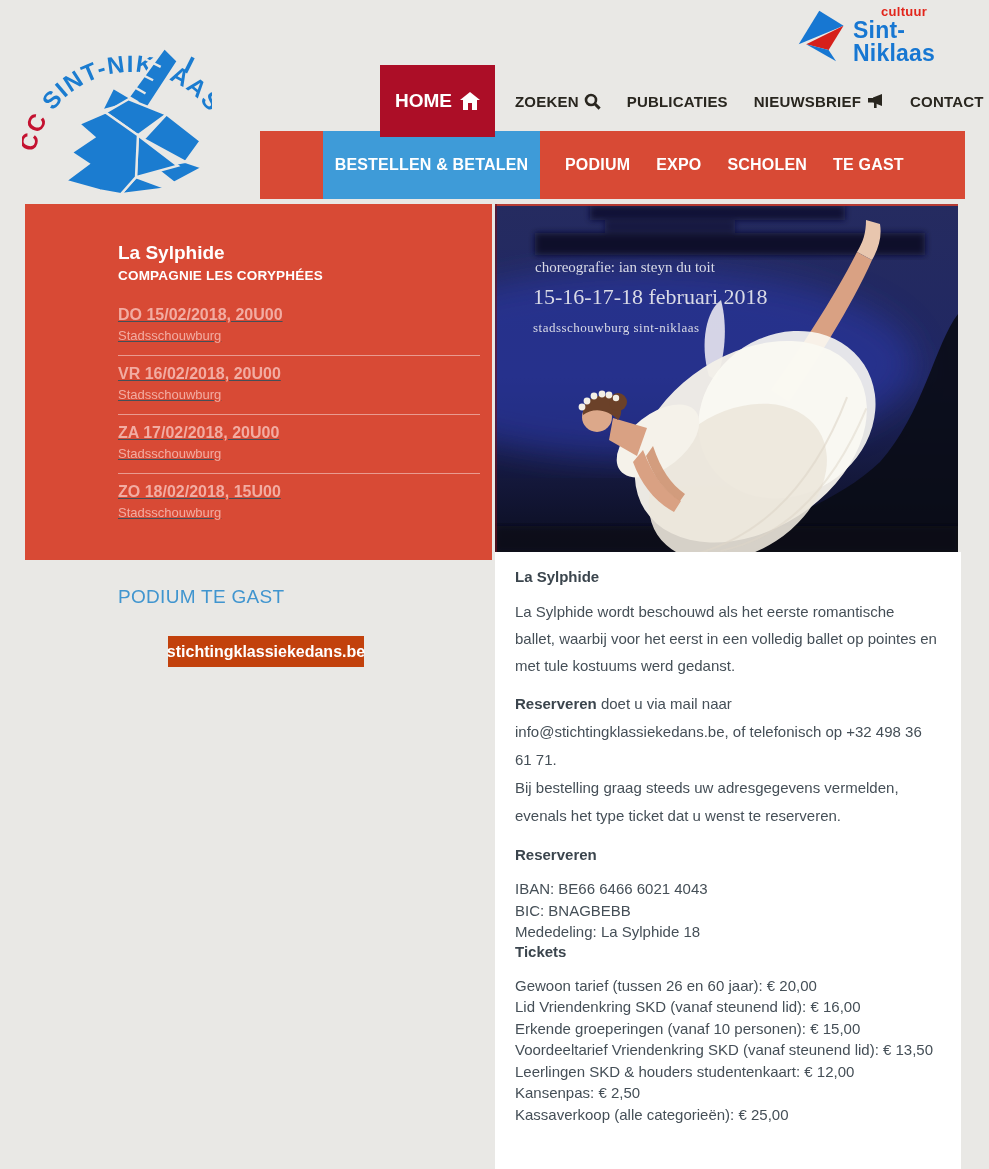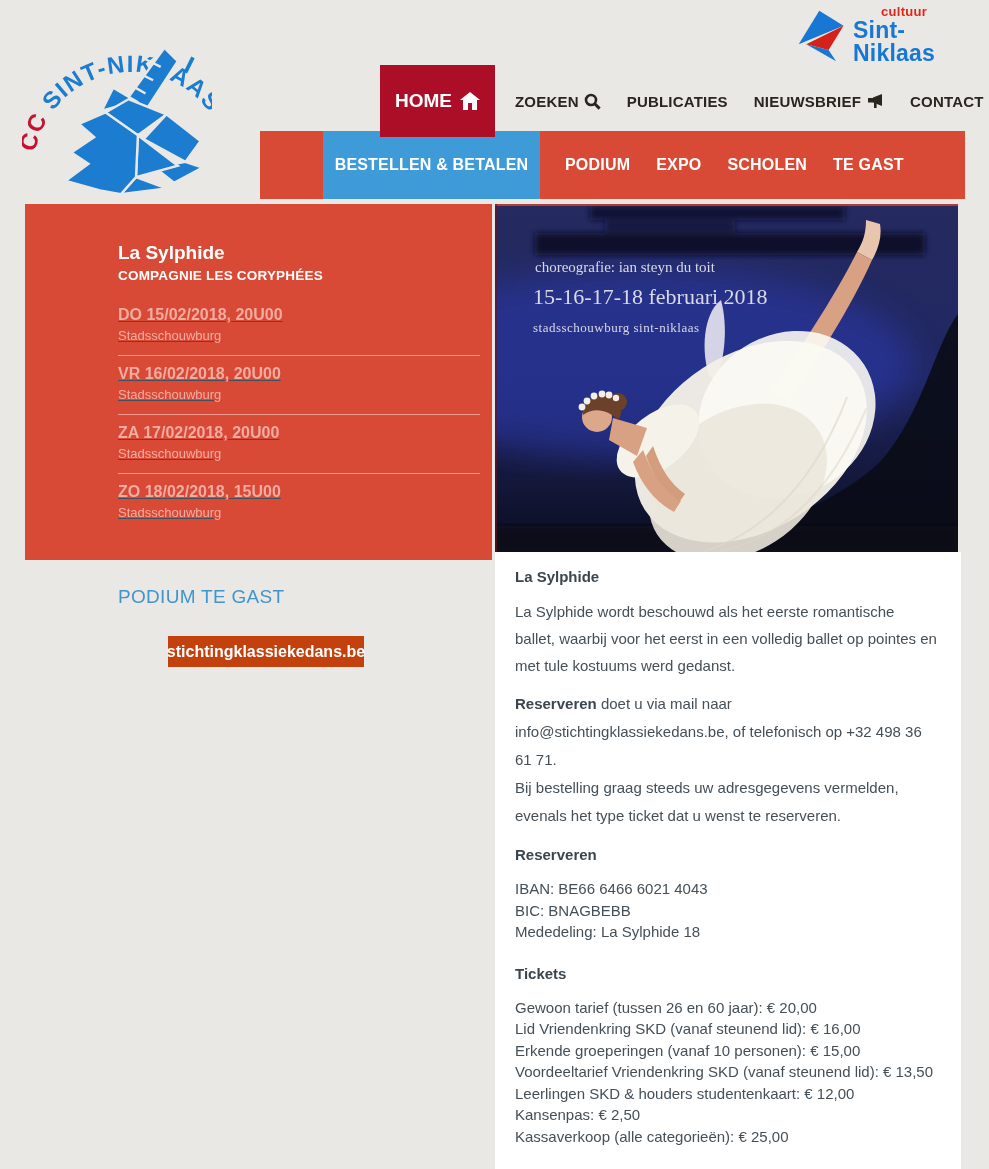--- a/index.html
+++ b/index.html
@@ -62,21 +62,21 @@
   
   #article { position:absolute; left:495px; top:552px; width:466px; height:617px; background:#fff;
     padding:16px 24px 0 20px; font-size:15px; color:#454f57; }
   #article h3 { font-size:15px; font-weight:bold; color:#3b454d; }
   .intro-p { margin-top:13px; line-height:27px; }
   .reserve-p { margin-top:11px; line-height:28px; }
   .reserve-p strong { color:#3b454d; }
   .block-line { display:block; }
   .h-betaal { margin-top:16px; }
   .info-lines { margin-top:15px; line-height:21.5px; }
-  .h-tickets { margin-top:22px; }
+  .h-tickets { }
   .ticket-lines { margin-top:15px; line-height:21.5px; }
   .plain-line { white-space:nowrap; }
 </style>
 </head>
 <body>
 
 <div id="canvas">
 
   <div id="cc-logo">
     <svg viewBox="0 0 200 200" width="190" height="190">

